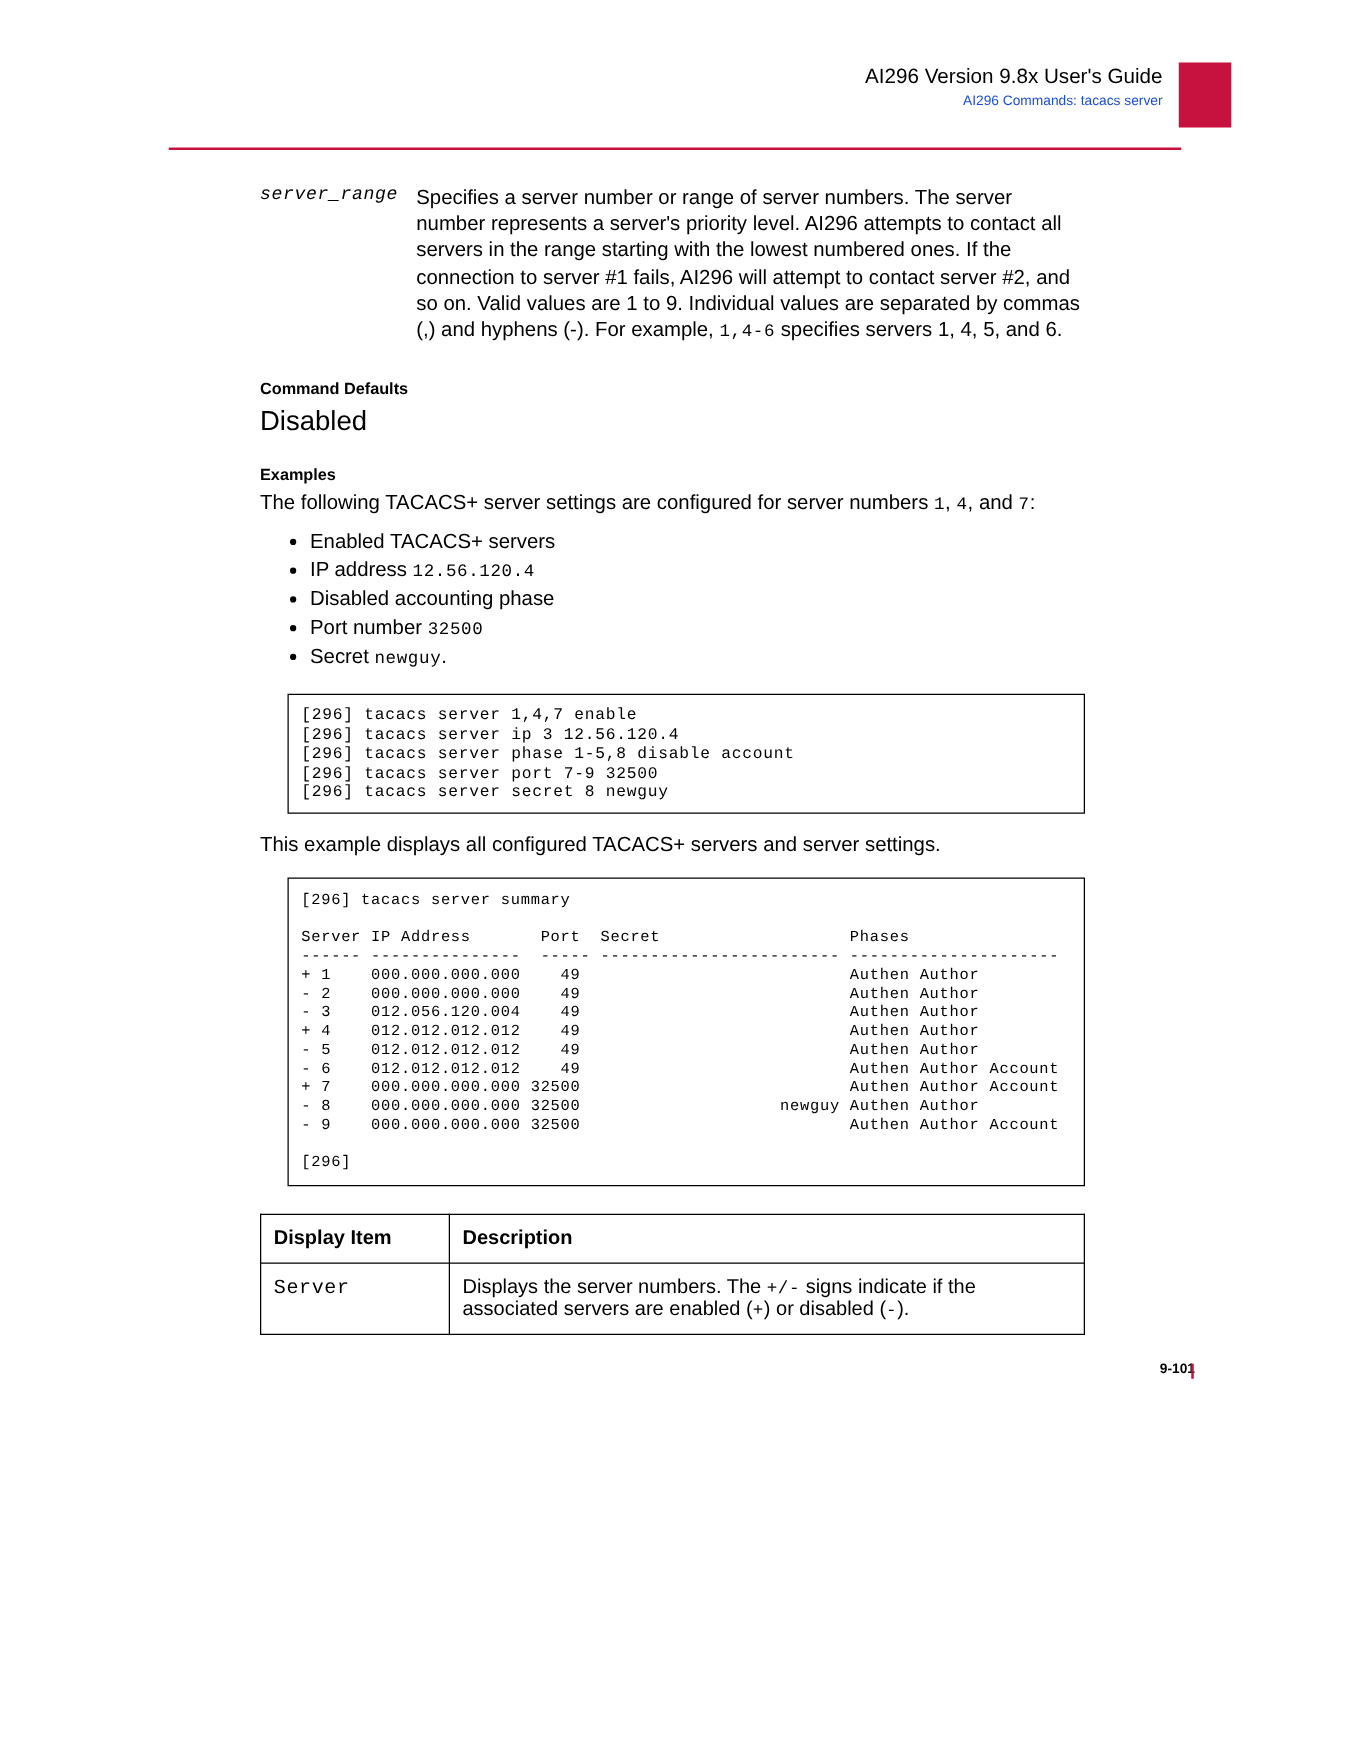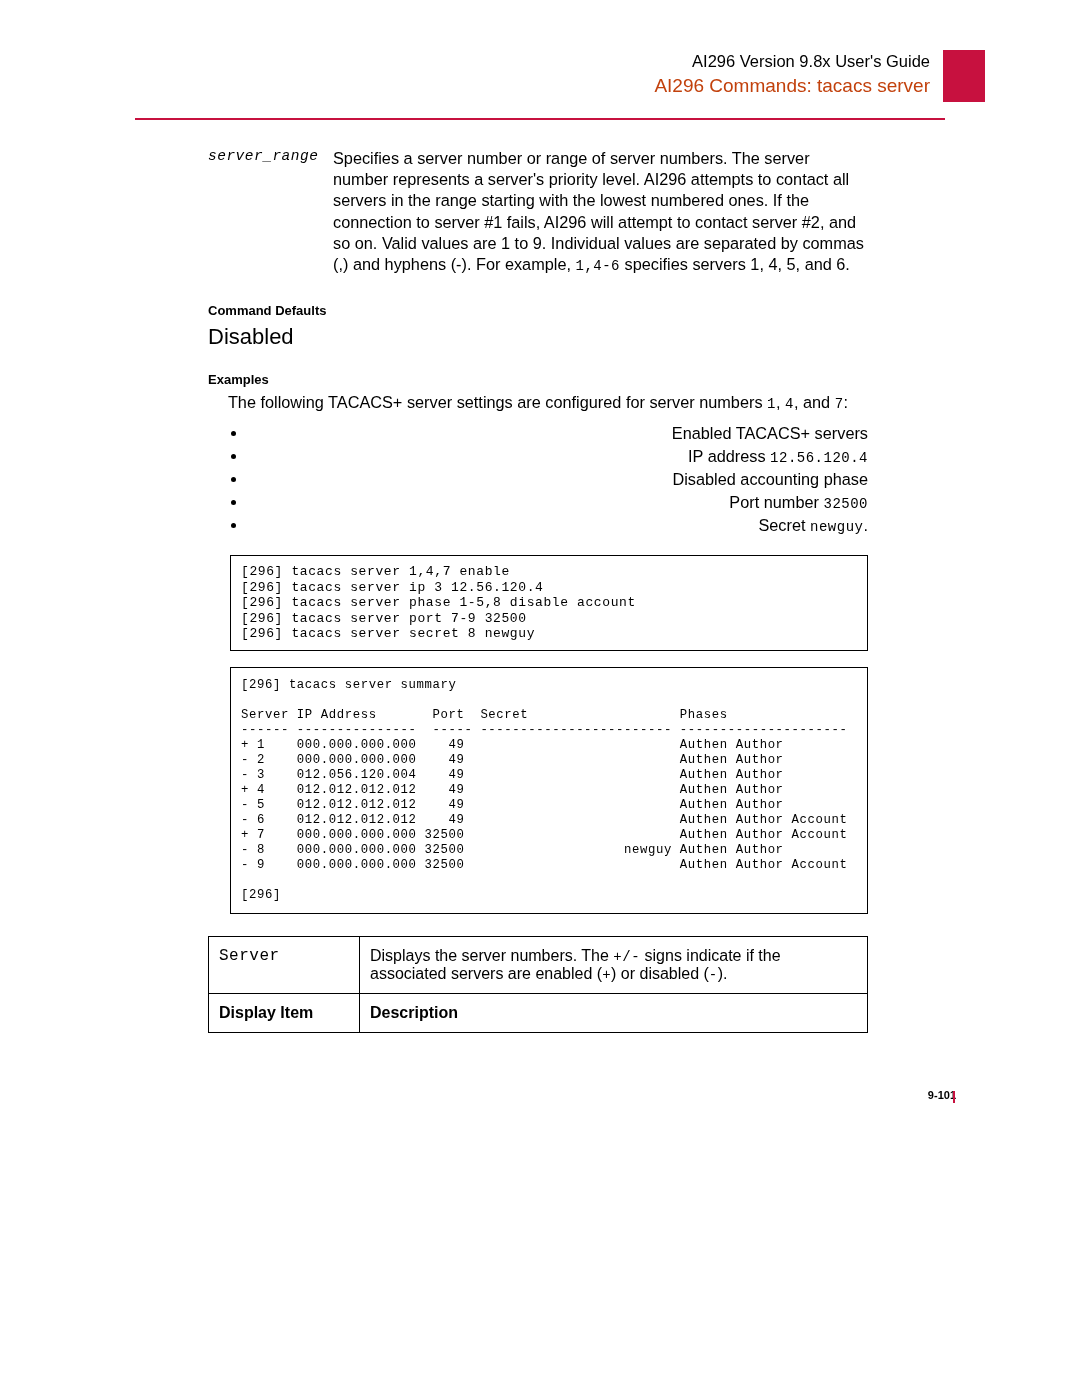--- a/index.html
+++ b/index.html
@@ -29,22 +29,22 @@
     right: 150px;
     top: 0;
     text-align: right;
   }
   .header-title {
     font-size: 16.5px;
     font-weight: normal;
     margin-bottom: 4px;
   }
   .header-sub {
-    font-size: 19px;
-    color: #c2410c;
+    font-size: 11px;
+    color: #1d4ed8;
   }
   .red-block {
     position: absolute;
     top: 50px;
     right: 95px;
     width: 42px;
     height: 52px;
     background: #c7113f;
   }
   .red-rule {
@@ -88,31 +88,29 @@
     font-weight: bold;
     margin: 0 0 6px 0;
   }
   .plain {
     font-size: 22px;
     margin: 0 0 22px 0;
   }
   .intro {
     font-size: 16.3px;
     margin: 0 0 12px 0;
-    text-align: center;
   }
   ul.bullets {
     margin: 0 0 20px 40px;
     padding: 0;
   }
   ul.bullets li {
     font-size: 16.3px;
     margin-bottom: 4px;
     list-style-type: disc;
-    text-align: right;
   }
   .code-box {
     border: 1px solid #000;
     padding: 8px 10px;
     font-family: "Courier New", monospace;
     font-size: 13px;
     white-space: pre;
     margin: 0 0 16px 22px;
     letter-spacing: 0.6px;
     line-height: 1.2;
@@ -210,49 +208,50 @@
       <li><span>Port number </span><span class="mono-inline">32500</span></li>
       <li><span>Secret </span><span class="mono-inline">newguy</span><span>.</span></li>
     </ul>
 
     <div class="code-box">[296] tacacs server 1,4,7 enable
 [296] tacacs server ip 3 12.56.120.4
 [296] tacacs server phase 1-5,8 disable account
 [296] tacacs server port 7-9 32500
 [296] tacacs server secret 8 newguy</div>
 
+    <p class="after-code">This example displays all configured TACACS+ servers and server settings.</p>
 
     <div class="code-box2">[296] tacacs server summary
 
 Server IP Address       Port  Secret                   Phases
 ------ ---------------  ----- ------------------------ ---------------------
 + 1    000.000.000.000    49                           Authen Author
 - 2    000.000.000.000    49                           Authen Author
 - 3    012.056.120.004    49                           Authen Author
 + 4    012.012.012.012    49                           Authen Author
 - 5    012.012.012.012    49                           Authen Author
 - 6    012.012.012.012    49                           Authen Author Account
 + 7    000.000.000.000 32500                           Authen Author Account
 - 8    000.000.000.000 32500                    newguy Authen Author
 - 9    000.000.000.000 32500                           Authen Author Account
 
 [296]</div>
 
     <table class="desc-table">
       <tbody>
           <tr>
+        <th class="col-item">Display Item</th>
+        <th>Description</th>
+      </tr>
+      <tr>
         <td class="mono-cell">Server</td>
         <td>
           <span>Displays the server numbers. The </span><span class="mono-inline">+/-</span><span> signs indicate if the associated servers are enabled (</span><span class="mono-inline">+</span><span>) or disabled (</span><span class="mono-inline">-</span><span>).</span>
         </td>
       </tr>
-      <tr>
-        <th class="col-item">Display Item</th>
-        <th>Description</th>
-      </tr>
     </tbody>
       </table>
 
   </div>
 
   <div class="footer">9-101</div>
   <div class="footer-bar"></div>
 
 </div>
 

